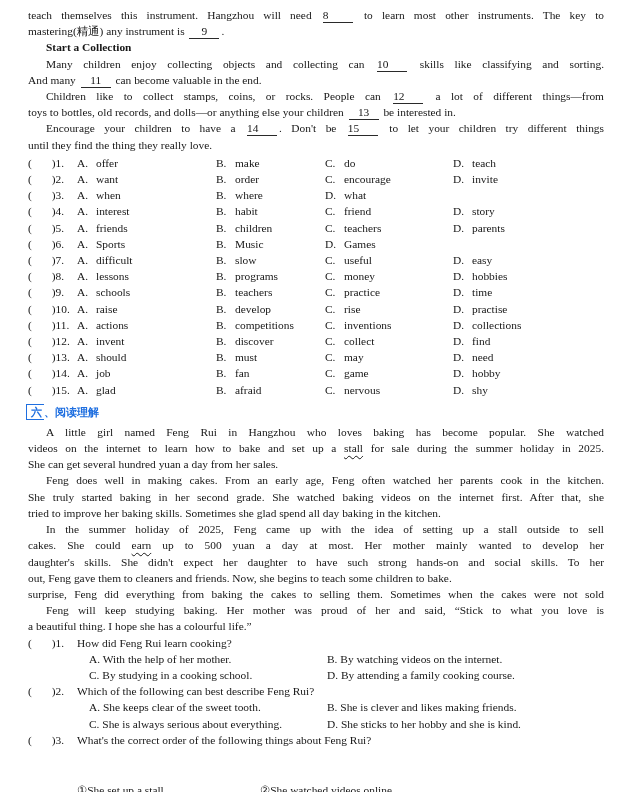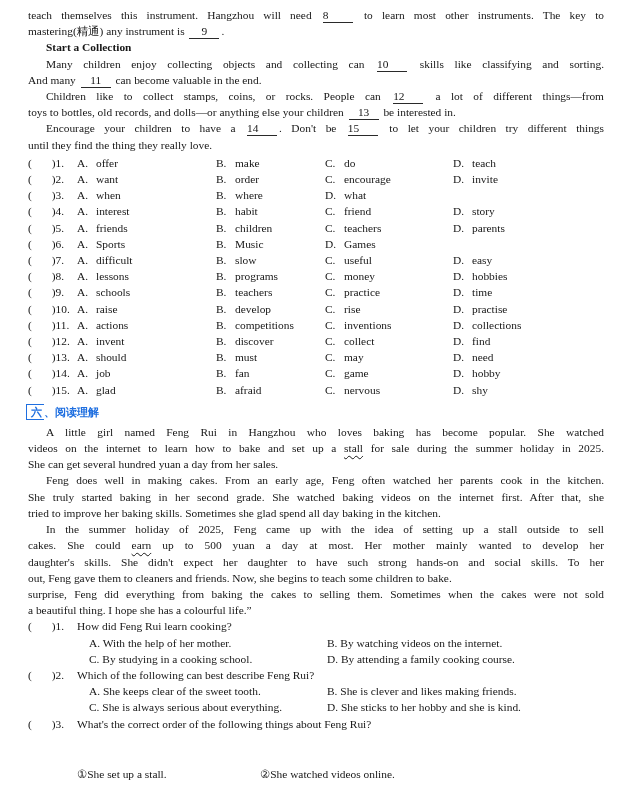--- a/index.html
+++ b/index.html
@@ -158,20 +158,21 @@
       <div class="ln just"><span>videos on the internet to learn how to bake and set up a </span><span class="wavy">stall</span><span> for sale during the summer holiday in 2025.</span></div>
       <div class="ln"><span>She can get several hundred yuan a day from her sales.</span></div>
       <div class="ln just ind"><span>Feng does well in making cakes. From an early age, Feng often watched her parents cook in the kitchen.</span></div>
       <div class="ln just"><span>She truly started baking in her second grade. She watched baking videos on the internet first. After that, she</span></div>
       <div class="ln"><span>tried to improve her baking skills. Sometimes she glad spend all day baking in the kitchen.</span></div>
       <div class="ln just ind"><span>In the summer holiday of 2025, Feng came up with the idea of setting up a stall outside to sell</span></div>
       <div class="ln just"><span>cakes. She could </span><span class="wavy">earn</span><span> up to 500 yuan a day at most. Her mother mainly wanted to develop her</span></div>
       <div class="ln just"><span>daughter's skills. She didn't expect her daughter to have such strong hands-on and social skills. To her</span></div>
       <div class="ln"><span>out, Feng gave them to cleaners and friends. Now, she begins to teach some children to bake.</span></div>
       <div class="ln just"><span>surprise, Feng did everything from baking the cakes to selling them. Sometimes when the cakes were not sold</span></div>
+      <div class="ln just ind"><span>Feng will keep studying baking. Her mother was proud of her and said, “Stick to what you love is</span></div>
       <div class="ln"><span>a beautiful thing. I hope she has a colourful life.”</span></div>
     </div>
 
   <div>
       <div>
         <div class="qrow ln">
           <span class="plab">(&nbsp;&nbsp;&nbsp;&nbsp;&nbsp;&nbsp;&nbsp;)1.</span>
           <span>How did Feng Rui learn cooking?</span>
         </div>
         <div class="optrow ln">

